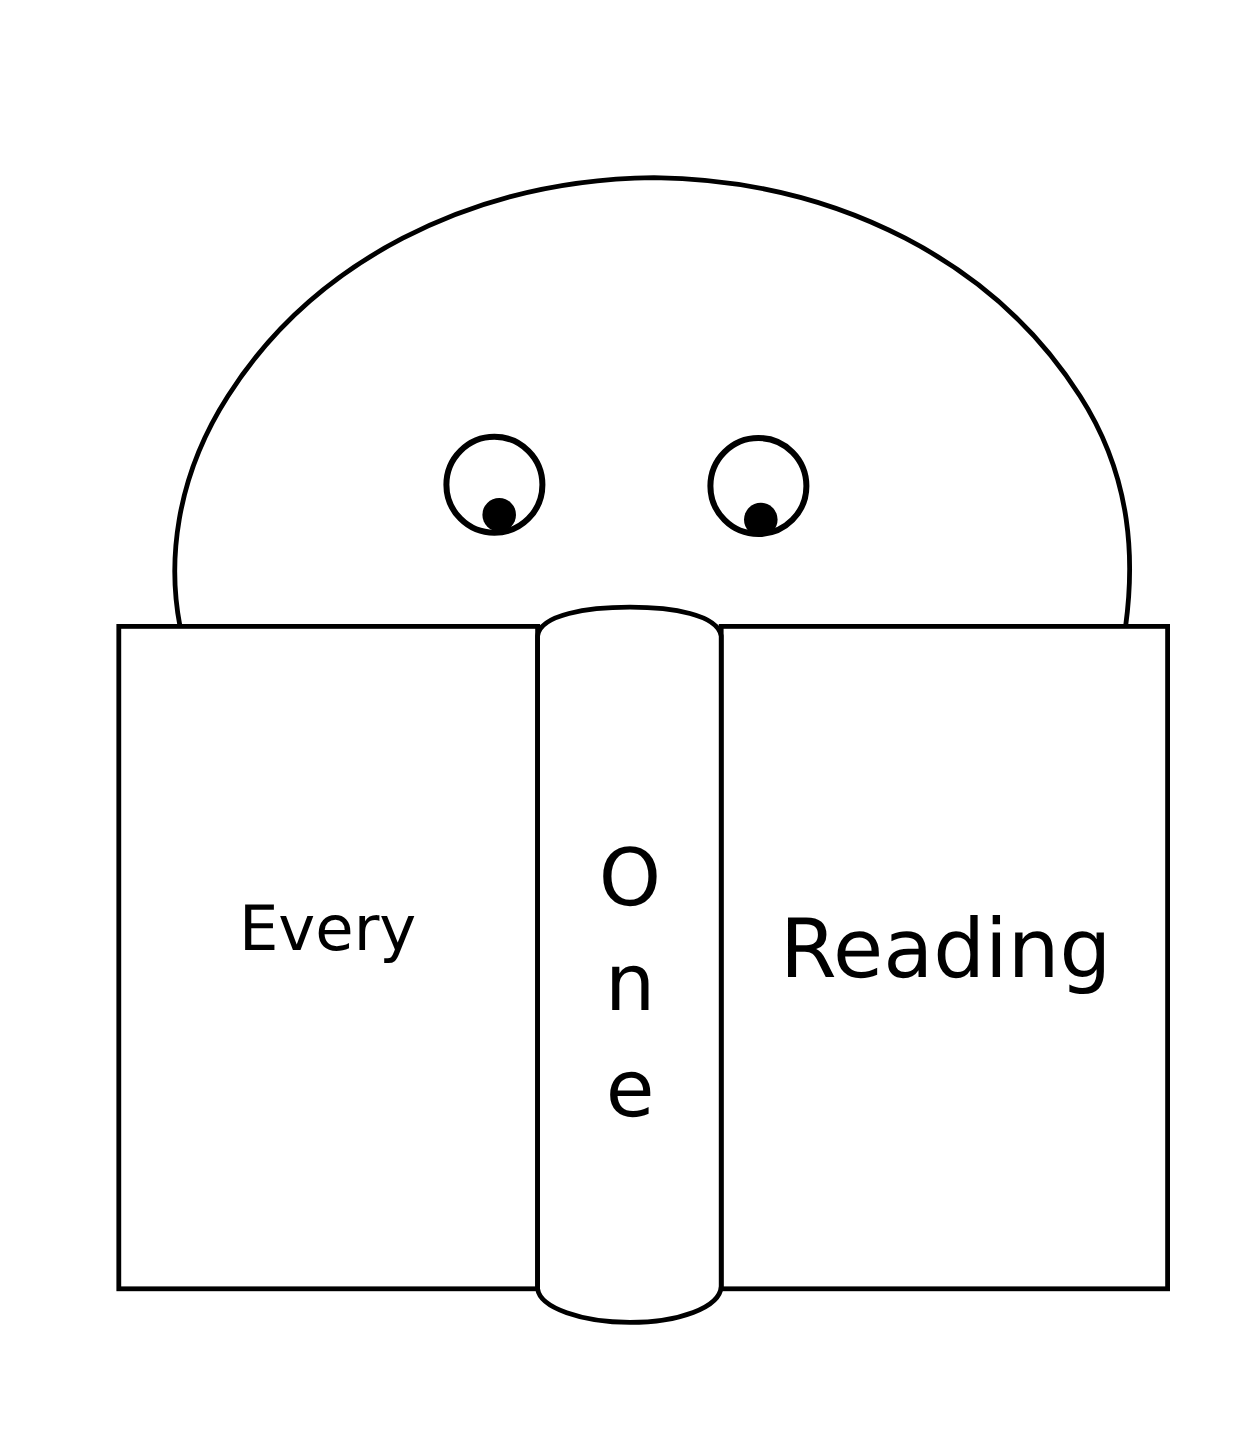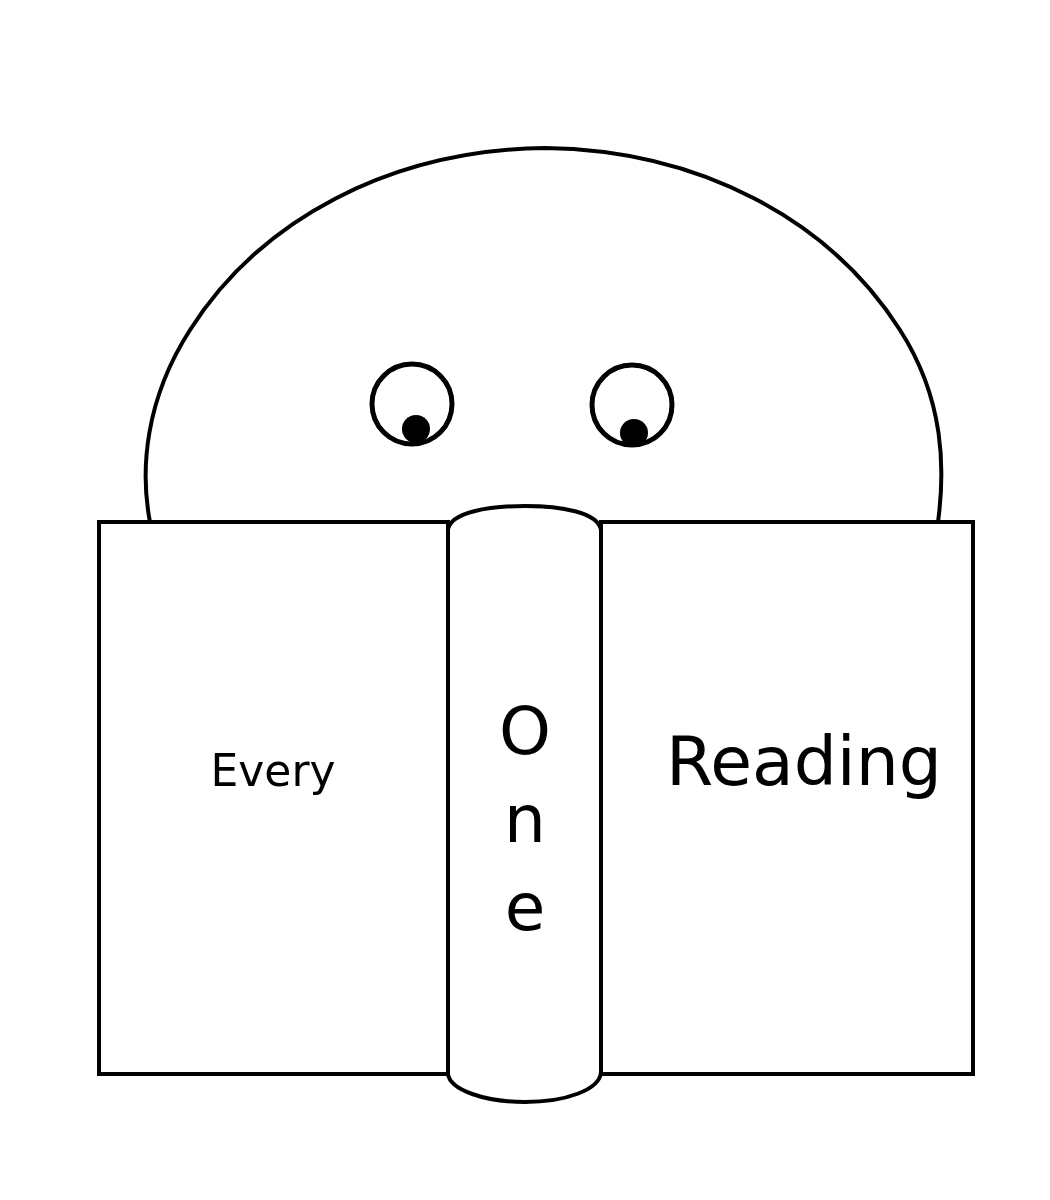--- a/index.html
+++ b/index.html
@@ -1,20 +1,20 @@
 <!DOCTYPE html>
 <html><head>
   <meta charset="utf-8">
   <style>
     html, body { margin: 0; padding: 0; background: #ffffff; }
     .canvas { position: relative; width: 1050px; height: 1200px; background: #ffffff; overflow: hidden; }
     svg { position: absolute; left: 0; top: 0; }
     .label { position: absolute; font-family: "DejaVu Sans", sans-serif; color: #000; }
-    .word-left { left: 100px; width: 346px; top: 745px; text-align: center; font-size: 44px; }
-    .word-right { left: 603px; width: 370px; top: 722px; text-align: center; font-size: 68px; margin-left: 16px; }
+    .word-left { left: 100px; width: 346px; top: 745px; text-align: center; font-size: 52px; }
+    .word-right { left: 603px; width: 370px; top: 752px; text-align: center; font-size: 68px; }
     .spine-letters { left: 448px; width: 154px; top: 688px; text-align: center; font-size: 66px; line-height: 88px; }
     .spine-letters span { display: block; }
   </style>
 </head>
 <body>
 
 <div class="canvas">
   <svg width="1050" height="1200" viewBox="0 0 1050 1200">
 
     <path d="M150,522 C140,470 145,400 190,330 C260,220 390,150 545,148 C700,150 830,220 900,330 C945,400 945,470 938,522" fill="none" stroke="#000" stroke-width="4"></path>

